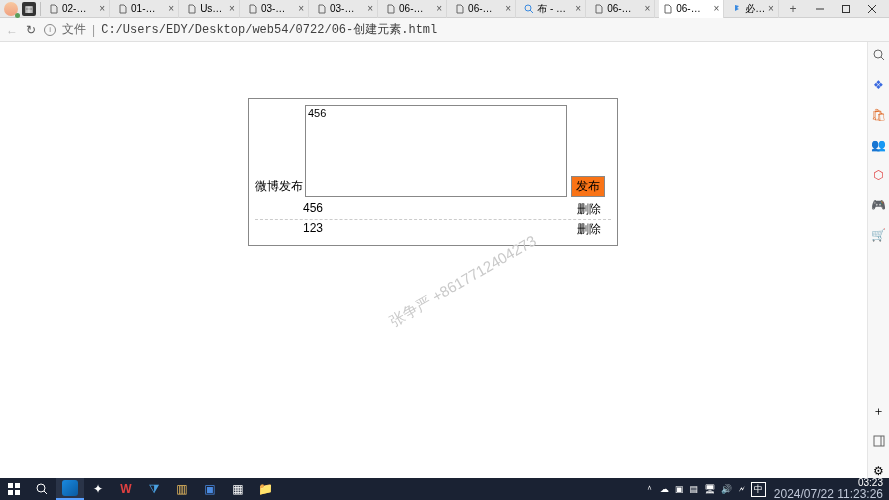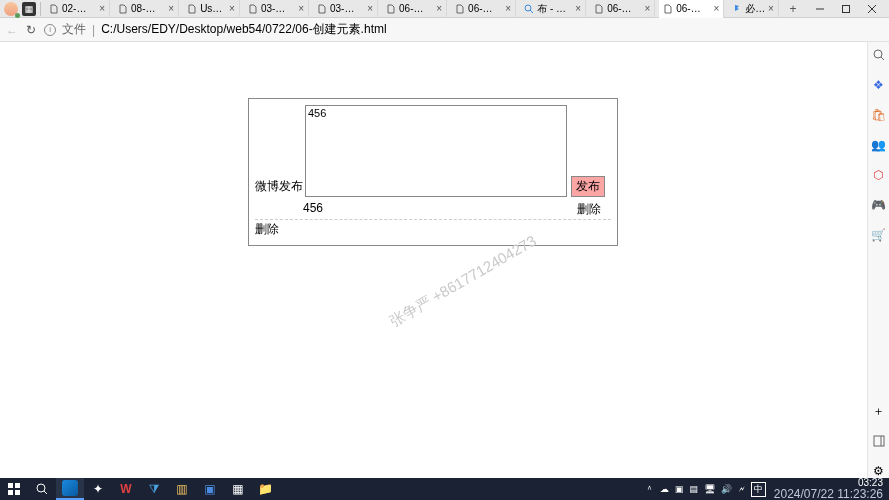--- a/index.html
+++ b/index.html
@@ -23,41 +23,41 @@
     .winbtn svg{width:10px;height:10px;}
     .plus-tab{width:20px;display:flex;align-items:center;justify-content:center;color:#555;}
     
     
     .urlbar { height:24px; background:#f7f7f7; display:flex; align-items:center; padding:0 6px; gap:8px; border-bottom:1px solid #e0e0e0;}
     .nav-arrow{color:#bbb;}
     .reload{color:#555;}
     .url-box{flex:1;display:flex;align-items:center;gap:6px;}
     .url-info{width:12px;height:12px;border:1px solid #888;border-radius:50%;display:flex;align-items:center;justify-content:center;font-size:8px;color:#888;}
     .url-proto{color:#666;}
-    .url-path{color:#000000;}
+    .url-path{color:#404040;font-family:Liberation Mono, monospace;}
     .url-divider{color:#999;}
     .url-actions{display:flex;gap:10px;align-items:center;color:#555;}
     .url-actions span, .url-actions svg{cursor:pointer;}
     .url-actions svg{width:14px;height:14px;}
     .badge-red{position:relative;}
     .badge-red::after{content:"";position:absolute;top:-2px;right:-2px;width:5px;height:5px;border-radius:50%;background:#e03030;}
     
     
     .rsidebar{position:absolute;right:0;top:42px;bottom:22px;width:22px;background:#f7f7f7;border-left:1px solid #e5e5e5;display:flex;flex-direction:column;align-items:center;padding-top:6px;gap:16px;}
     .rsidebar .sp{flex:1;}
     .rs-ico{width:14px;height:14px;display:flex;align-items:center;justify-content:center;}
     .rs-ico svg{width:14px;height:14px;}
     
     
     .page{position:absolute;left:0;right:22px;top:42px;bottom:22px;background:#fff;}
     .box{position:absolute;left:248px;top:56px;width:370px;border:1px solid #888;padding:6px;}
     .row-publish{display:flex;align-items:flex-end;gap:2px;}
     .label-pub{font-size:12px;padding-bottom:2px;}
     .ta{width:262px;height:92px;border:1px solid #888;resize:none;font-size:11px;padding:1px 2px;font-family:inherit;outline:none;caret-color:#000;}
-    .btn-pub{border:1px solid #888;background:#fca5a5;padding:1px 4px;font-size:12px;margin-left:2px;align-self:flex-end;}
+    .btn-pub{border:1px solid #888;background:#f97316;padding:1px 4px;font-size:12px;margin-left:2px;align-self:flex-end;}
     .list{margin-top:3px;}
     .item{display:flex;padding:1px 0;border-bottom:1px dashed #ccc;}
     .item:last-child{border-bottom:0;}
     .item-text{margin-left:48px;font-size:12px;flex:1;}
     .item-del{font-size:12px;margin-right:10px;color:#000;cursor:pointer;}
     
     
     .watermark{position:absolute;left:380px;top:230px;transform:rotate(-30deg);color:#c9c9c9;font-size:15px;pointer-events:none;white-space:nowrap;}
     
     
@@ -90,21 +90,21 @@
         </span>
         <span class="tab-label">02-案例</span>
         <span class="tab-close">×</span>
       </div>
       <div class="tab">
         <span class="tab-ico">
           <svg viewBox="0 0 10 10">
             <path d="M2 1h4l2 2v6H2z" fill="none" stroke="#666"></path>
           </svg>
         </span>
-        <span class="tab-label">08-阻止</span>
+        <span class="tab-label">01-阻止</span>
         <span class="tab-close">×</span>
       </div>
       <div class="tab">
         <span class="tab-ico">
           <svg viewBox="0 0 10 10">
             <path d="M2 1h4l2 2v6H2z" fill="none" stroke="#666"></path>
           </svg>
         </span>
         <span class="tab-label">Users</span>
         <span class="tab-close">×</span>
@@ -245,20 +245,21 @@
       <span class="label-pub">微博发布</span>
       <textarea class="ta" id="ta" style="">456</textarea>
       <button class="btn-pub">发布</button>
     </div>
     <div class="list" id="list">
         <div class="item">
           <span class="item-text">456</span>
           <span class="item-del">删除</span>
         </div>
         <div class="item">
+          <span class="item-text">123</span>
           <span class="item-del">删除</span>
         </div>
       </div>
   </div>
   <div class="watermark">张争严 +8617712404273</div>
 </div>
 
 <div class="taskbar">
   <div class="tb-left">
     <div class="tb-btn">

